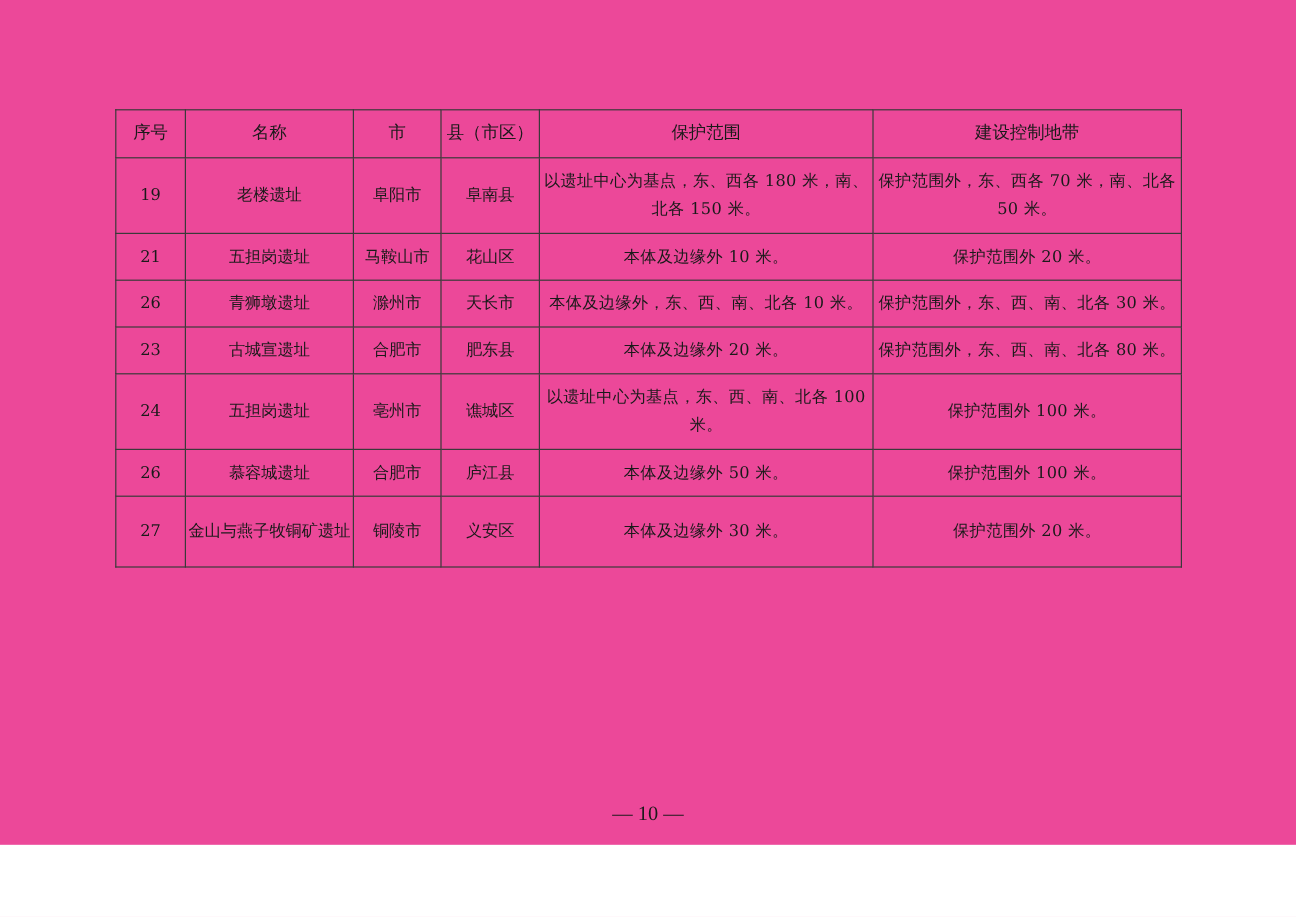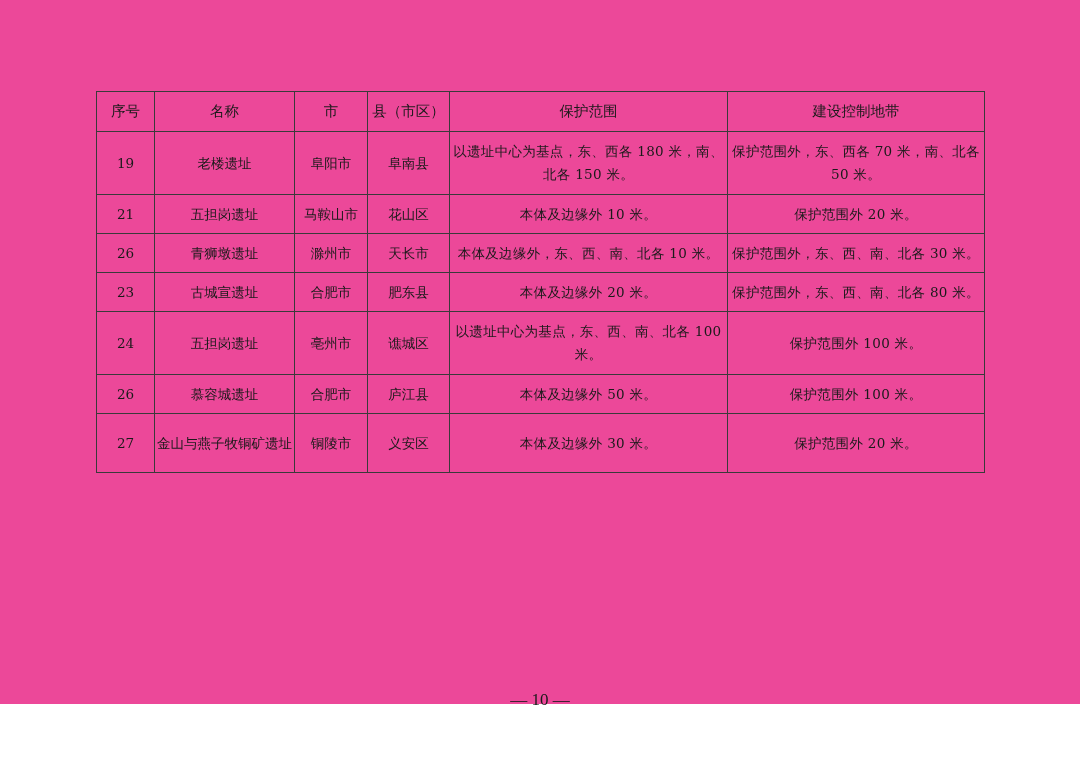--- a/index.html
+++ b/index.html
@@ -44,21 +44,21 @@
       text-align: center;
     }
     td.c { text-align: center; }
     td.l { text-align: center; padding-left: 3px; padding-right: 2px; letter-spacing: 0.3px; }
     th.county { text-align: left; padding-left: 3px; }
     tr.h1 td { height: 38px; }
     tr.h2 td { height: 62px; }
     tr.h3 td { height: 58px; }
     .footer {
       position: absolute;
-      top: 690px;
+      top: 668px;
       left: 0;
       width: 1080px;
       text-align: center;
       font-size: 17px;
       font-family: "Liberation Serif", "DejaVu Serif", serif;
       color: #1a1a1a;
     }
   </style>
 </head>
 <body>

